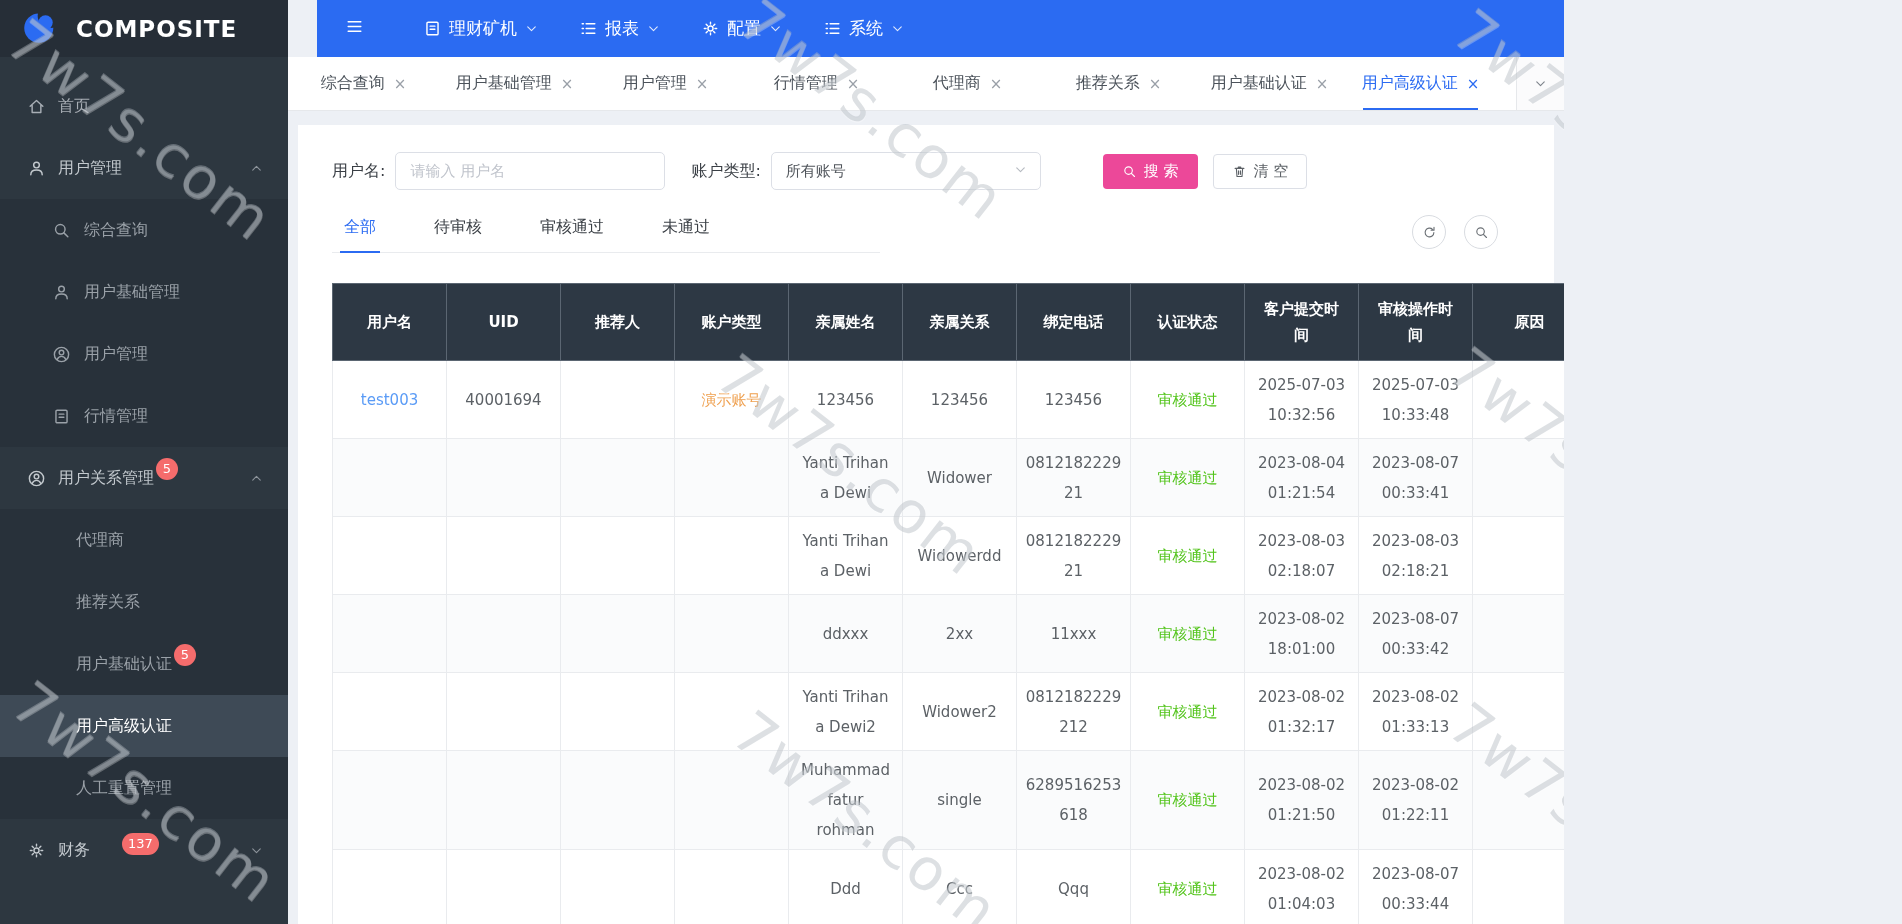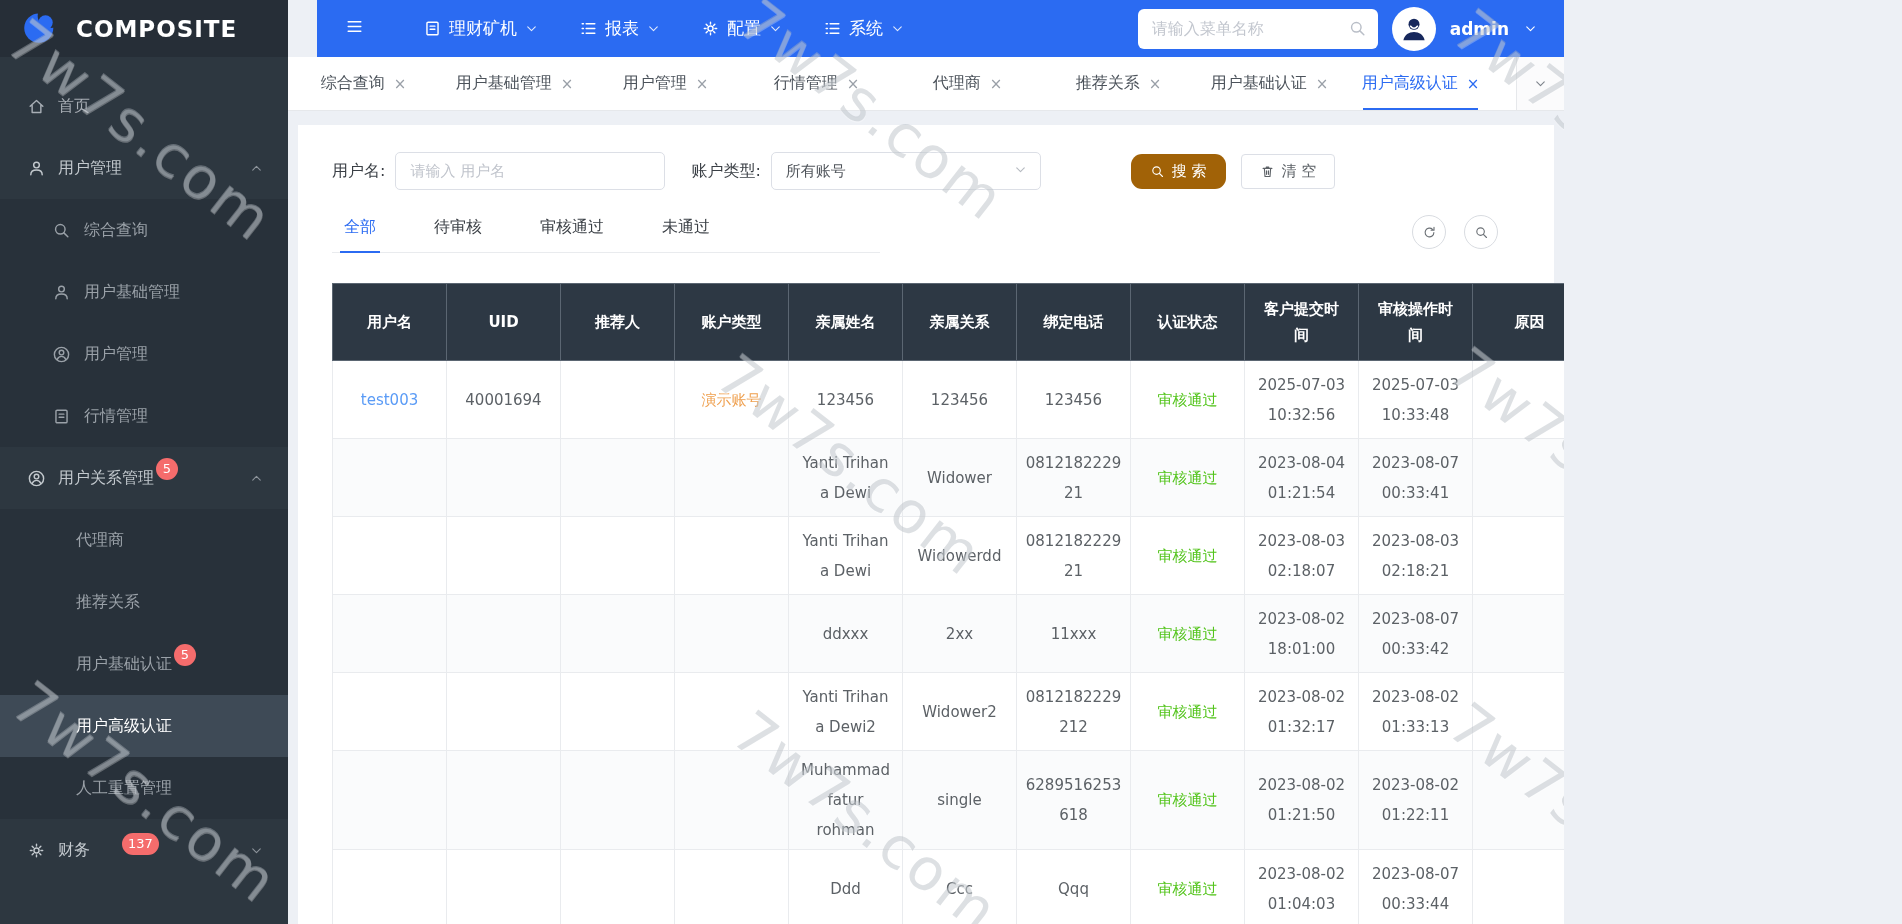--- a/index.html
+++ b/index.html
@@ -56,21 +56,21 @@
   .card { background:#fff; height:110%; padding:26px 0 0 34px; }
 
   .filter-row { display:flex; align-items:center; height:40px; }
   .f-label { font-size:16px; color:#3a3f45; margin-right:10px; }
   .f-input { width:270px; height:38px; border:1px solid #dcdfe6; border-radius:5px; padding:0 14px; font-size:15px; color:#333; outline:none; font-family:inherit; }
   .f-input::placeholder { color:#c0c4cc; }
   .f-gap { width:26px; }
   .f-select { width:270px; height:38px; border:1px solid #dcdfe6; border-radius:5px; display:flex; align-items:center; justify-content:space-between; padding:0 12px 0 14px; font-size:15px; color:#50555b; cursor:pointer; }
   .f-select .chev { color:#b6bac1; }
   .btn { height:35px; border-radius:4px; display:inline-flex; align-items:center; justify-content:center; gap:7px; font-size:15px; padding:0 18px; cursor:pointer; border:1px solid transparent; font-family:inherit; }
-  .btn-primary { background:#a16207; color:#fff; margin-left:90px;border-radius:11px; }
+  .btn-primary { background:#ec4899; color:#fff; margin-left:62px; }
   .btn-plain { background:#fff; color:#5c6166; border-color:#dcdfe6; margin-left:15px; }
 
   .subtabs-row { margin-top:24px; display:flex; align-items:flex-end; }
   .subtabs { display:flex; gap:58px; border-bottom:1px solid #e9ebee; padding:0 170px 12px 12px; }
   .subtab { font-size:16px; color:#3a3f45; cursor:pointer; position:relative; padding-bottom:2px; }
   .subtab.active { color:#2b6bf2; }
   .subtab.active::after { content:""; position:absolute; left:-4px; right:-4px; bottom:-13px; height:2px; background:#2b6bf2; }
   .right-tools { margin-left:auto; display:flex; gap:18px; margin-right:56px; padding-bottom:4px; }
   .tool-btn { width:34px; height:34px; border:1px solid #d9dce1; border-radius:50%; display:flex; align-items:center; justify-content:center; color:#6b7075; cursor:pointer; background:#fff; }
 
@@ -277,42 +277,20 @@
             </svg>
           </span>
           <span>系统</span>
           <span class="chev" style="display: flex;">
             <svg viewBox="0 0 24 24" class="ic sm" fill="none" stroke="currentColor" stroke-width="1.8" stroke-linecap="round" stroke-linejoin="round">
               <path d="M6 9.5l6 6 6-6"></path>
             </svg>
           </span>
         </div>
       </nav>
-    <div class="topbar-right">
-      <div class="menu-search">
-        <input placeholder="请输入菜单名称" style="">
-        <span class="s-ic"><svg viewBox="0 0 24 24" class="ic" fill="none" stroke="currentColor" stroke-width="1.8" stroke-linecap="round" stroke-linejoin="round">
-              <circle cx="10.5" cy="10.5" r="6"></circle>
-              <path d="M15 15l5 5"></path>
-            </svg></span>
-      </div>
-      <div class="avatar">
-        <svg width="30" height="30" viewBox="0 0 24 24">
-          <circle cx="12" cy="8.2" r="4.4" fill="#17285c"></circle>
-          <path d="M3.5 21c.9-4.4 4.4-6.6 8.5-6.6s7.6 2.2 8.5 6.6z" fill="#17285c"></path>
-          <path d="M9.3 9.8c.7 1 1.7 1.6 2.7 1.6s2-.6 2.7-1.6" fill="none" stroke="#fff" stroke-width="1.3" stroke-linecap="round"></path>
-        </svg>
-      </div>
-      <span class="admin-name">admin</span>
-      <span style="display:flex">
-          <svg viewBox="0 0 24 24" class="ic sm" fill="none" stroke="currentColor" stroke-width="1.8" stroke-linecap="round" stroke-linejoin="round">
-            <path d="M6 9.5l6 6 6-6"></path>
-          </svg>
-        </span>
-    </div>
   </header>
 
   <div class="tabbar">
     <div class="tabs" id="tabs">
         <div class="tab">
           <span>综合查询</span>
           <span class="x">×</span>
         </div>
         <div class="tab">
           <span>用户基础管理</span>

